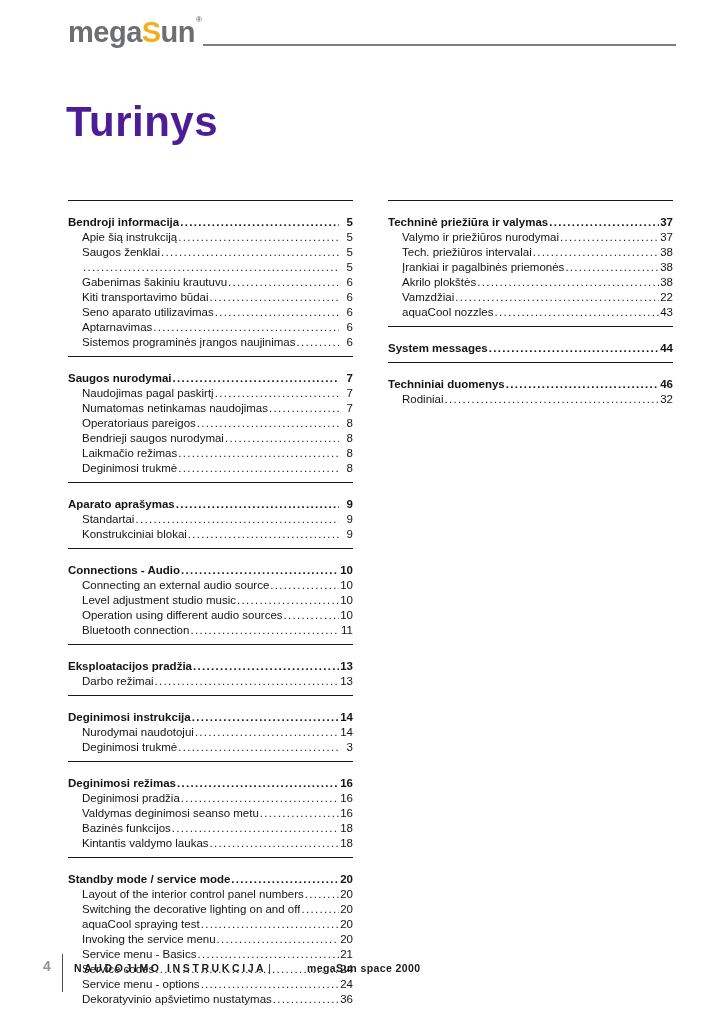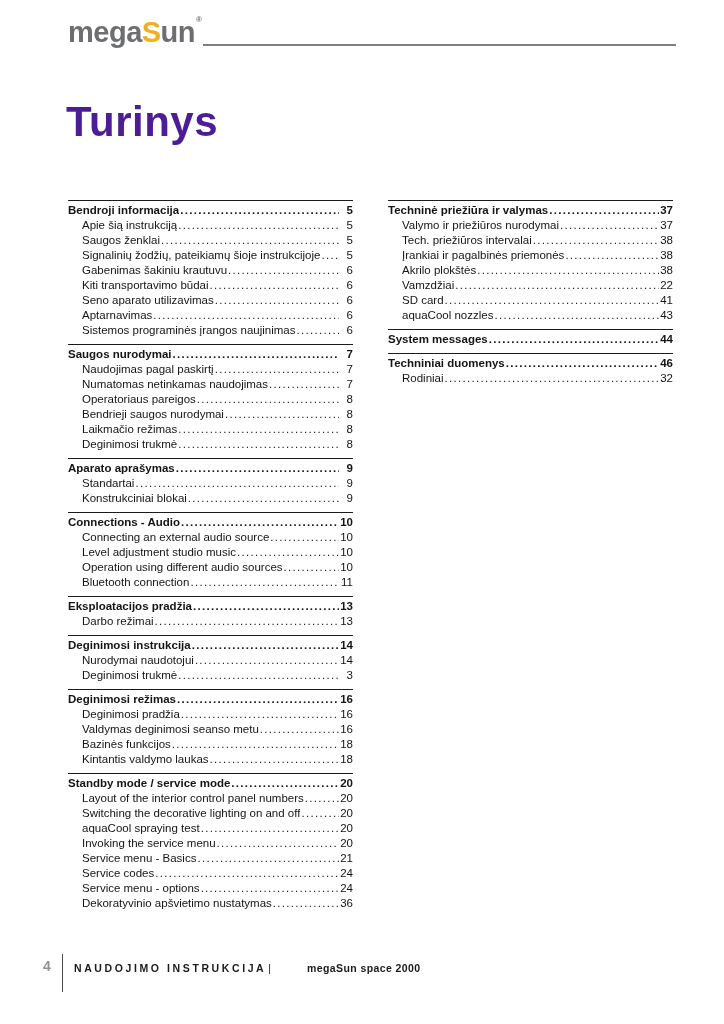--- a/index.html
+++ b/index.html
@@ -18,21 +18,21 @@
   .header-rule { flex:1 1 auto; border-bottom:2px solid #7d7f82; margin-left:3px; margin-bottom:1px; }
 
   
   .page-title { position:absolute; left:66px; top:98px; font-size:42px; font-weight:bold; letter-spacing:0.5px; color:#4c1d95; }
 
   
   .toc { position:absolute; left:68px; top:200px; display:flex; gap:35px; }
   .col { width:285px; }
   .toc-section { border-top:1.5px solid #1b1b1b; padding-top:2px; margin-bottom:6px; }
   .entry { display:flex; align-items:baseline; font-size:11.5px; line-height:15px; color:#141414; }
-  .entry.head { font-weight:bold; }
+  .entry.head { font-weight:bold;margin-top:12px; }
   .entry.sub { padding-left:14px; }
   .lbl { flex:0 1 auto; white-space:nowrap; overflow:hidden; }
   .dots { flex:1 1 0; min-width:8px; overflow:hidden; white-space:nowrap; margin:0 1px; }
   .dots::before { content:"......................................................................................................"; letter-spacing:1.3px; }
   .pg { flex:0 0 auto; min-width:13px; text-align:right; }
 
   
   .footer { position:absolute; left:0; top:954px; width:724px; height:40px; }
   .pagenum { position:absolute; left:36px; top:4px; width:22px; text-align:center; font-size:14px; font-weight:bold; color:#919396; }
   .footer-rule { position:absolute; left:62px; top:0; height:38px; border-left:1.5px solid #4d4d4f; }
@@ -68,21 +68,20 @@
             <span class="pg">5</span>
           </div>
 
   <div class="entry sub">
             <span class="lbl">Saugos ženklai</span>
             <span class="dots"></span>
             <span class="pg">5</span>
           </div>
 
   <div class="entry sub">
-            <span class="lbl">Signalinių žodžių, pateikiamų šioje instrukcijoje</span>
             <span class="dots"></span>
             <span class="pg">5</span>
           </div>
 
   <div class="entry sub">
             <span class="lbl">Gabenimas šakiniu krautuvu</span>
             <span class="dots"></span>
             <span class="pg">6</span>
           </div>
 
@@ -362,25 +361,20 @@
             <span class="pg">38</span>
           </div>
 
   <div class="entry sub">
             <span class="lbl">Vamzdžiai</span>
             <span class="dots"></span>
             <span class="pg">22</span>
           </div>
 
 
-  <div class="entry sub">
-            <span class="lbl">SD card</span>
-            <span class="dots"></span>
-            <span class="pg">41</span>
-          </div>
 
 
   <div class="entry sub">
             <span class="lbl">aquaCool nozzles</span>
             <span class="dots"></span>
             <span class="pg">43</span>
           </div>
 </section>
 
   <section class="toc-section">

